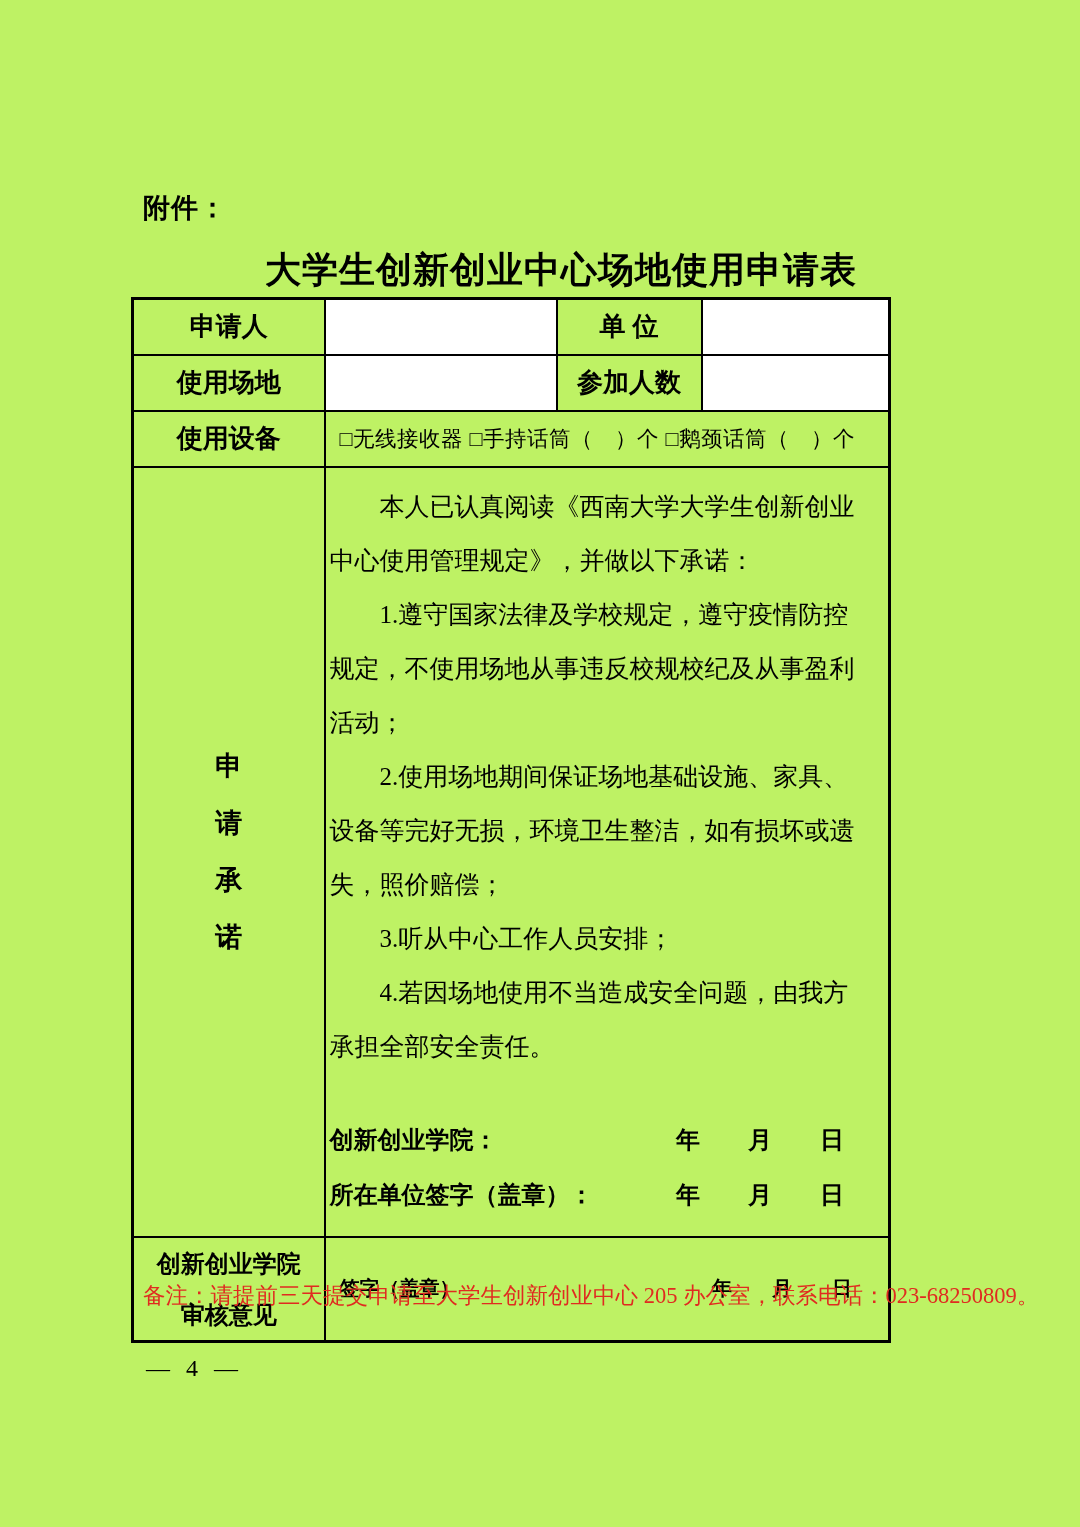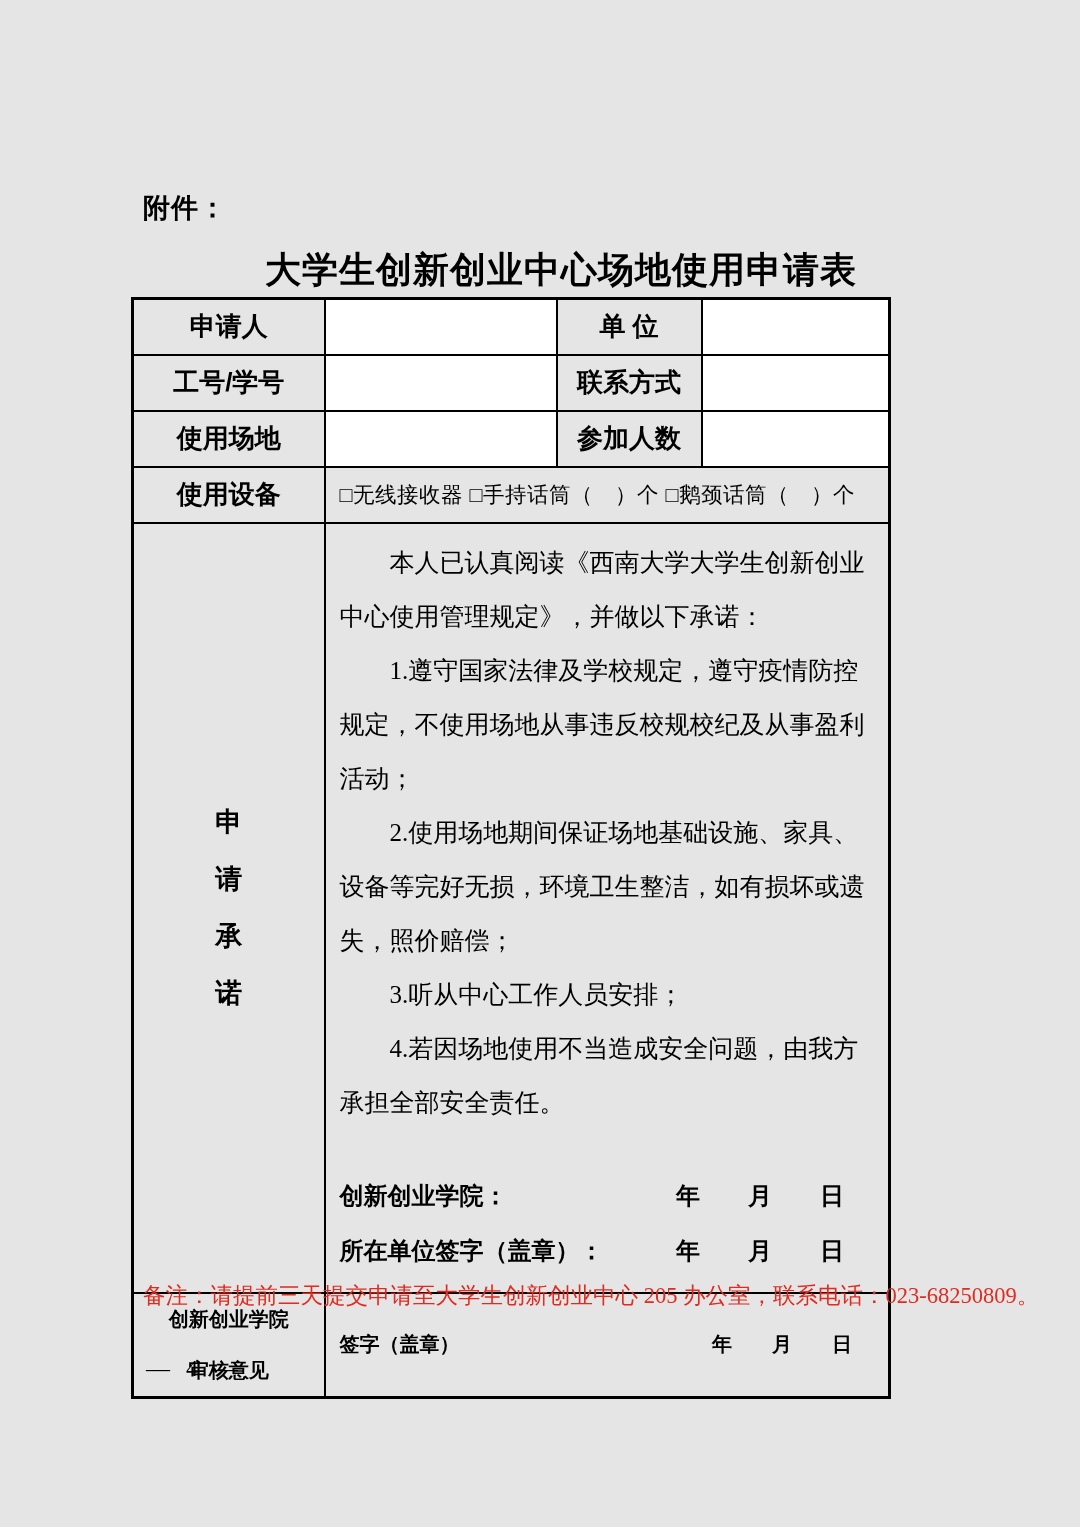--- a/index.html
+++ b/index.html
@@ -1,21 +1,21 @@
 <!DOCTYPE html>
 <html><head>
 <meta charset="utf-8">
 <style>
   * { margin: 0; padding: 0; box-sizing: border-box; }
   html, body { background: #ffffff; }
   .page {
     position: relative;
     width: 1080px;
     height: 1527px;
-    background: #e5e5e5;
+    background: #bef264;
     font-family: "Liberation Serif", serif;
     color: #000000;
     overflow: hidden;
   }
   .attachment-label {
     position: absolute;
     left: 143px;
     top: 190px;
     font-size: 27px;
     font-weight: bold;
@@ -66,21 +66,21 @@
   td.commit-label {
     text-align: center;
     font-weight: bold;
     font-family: "Liberation Sans", sans-serif;
     font-size: 27px;
     white-space: pre-line;
     line-height: 57px;
   }
   td.commit-body {
     vertical-align: top;
-    padding: 12px 16px 14px 14px;
+    padding: 12px 16px 14px 4px;
     margin-left: 11px;
   }
   .commit-text p {
     font-size: 25px;
     line-height: 54px;
     text-indent: 2em;
     font-family: "Liberation Serif", serif;
   }
   .sign-block {
     margin-top: 38px;
@@ -92,22 +92,22 @@
     display: flex;
     justify-content: space-between;
     align-items: baseline;
     line-height: 55px;
     padding-right: 28px;
   }
   tr.review-row { height: 102px; }
   td.review-label {
     text-align: center;
     font-weight: bold;
-    font-family: Liberation Serif, serif;
-    font-size: 20px;
+    font-family: Liberation Sans, sans-serif;
+    font-size: 24px;
     white-space: pre-line;
     line-height: 51px;
   }
   td.review-body { padding: 0 36px 0 14px; }
   .review-inner {
     display: flex;
     justify-content: space-between;
     align-items: baseline;
     font-family: "Liberation Sans", sans-serif;
     font-weight: bold;
@@ -149,26 +149,20 @@
     </colgroup>
 
     <tbody>
         <tr class="short-row">
       <td class="label-cell">申请人</td>
       <td class="blank-cell"></td>
       <td class="label-cell">单 位</td>
       <td class="blank-cell"></td>
     </tr>
 
-    <tr class="short-row">
-      <td class="label-cell">工号/学号</td>
-      <td class="blank-cell"></td>
-      <td class="label-cell">联系方式</td>
-      <td class="blank-cell"></td>
-    </tr>
 
 
 
     <tr class="short-row">
       <td class="label-cell">使用场地</td>
       <td class="blank-cell"></td>
       <td class="label-cell">参加人数</td>
       <td class="blank-cell"></td>
     </tr>
 

